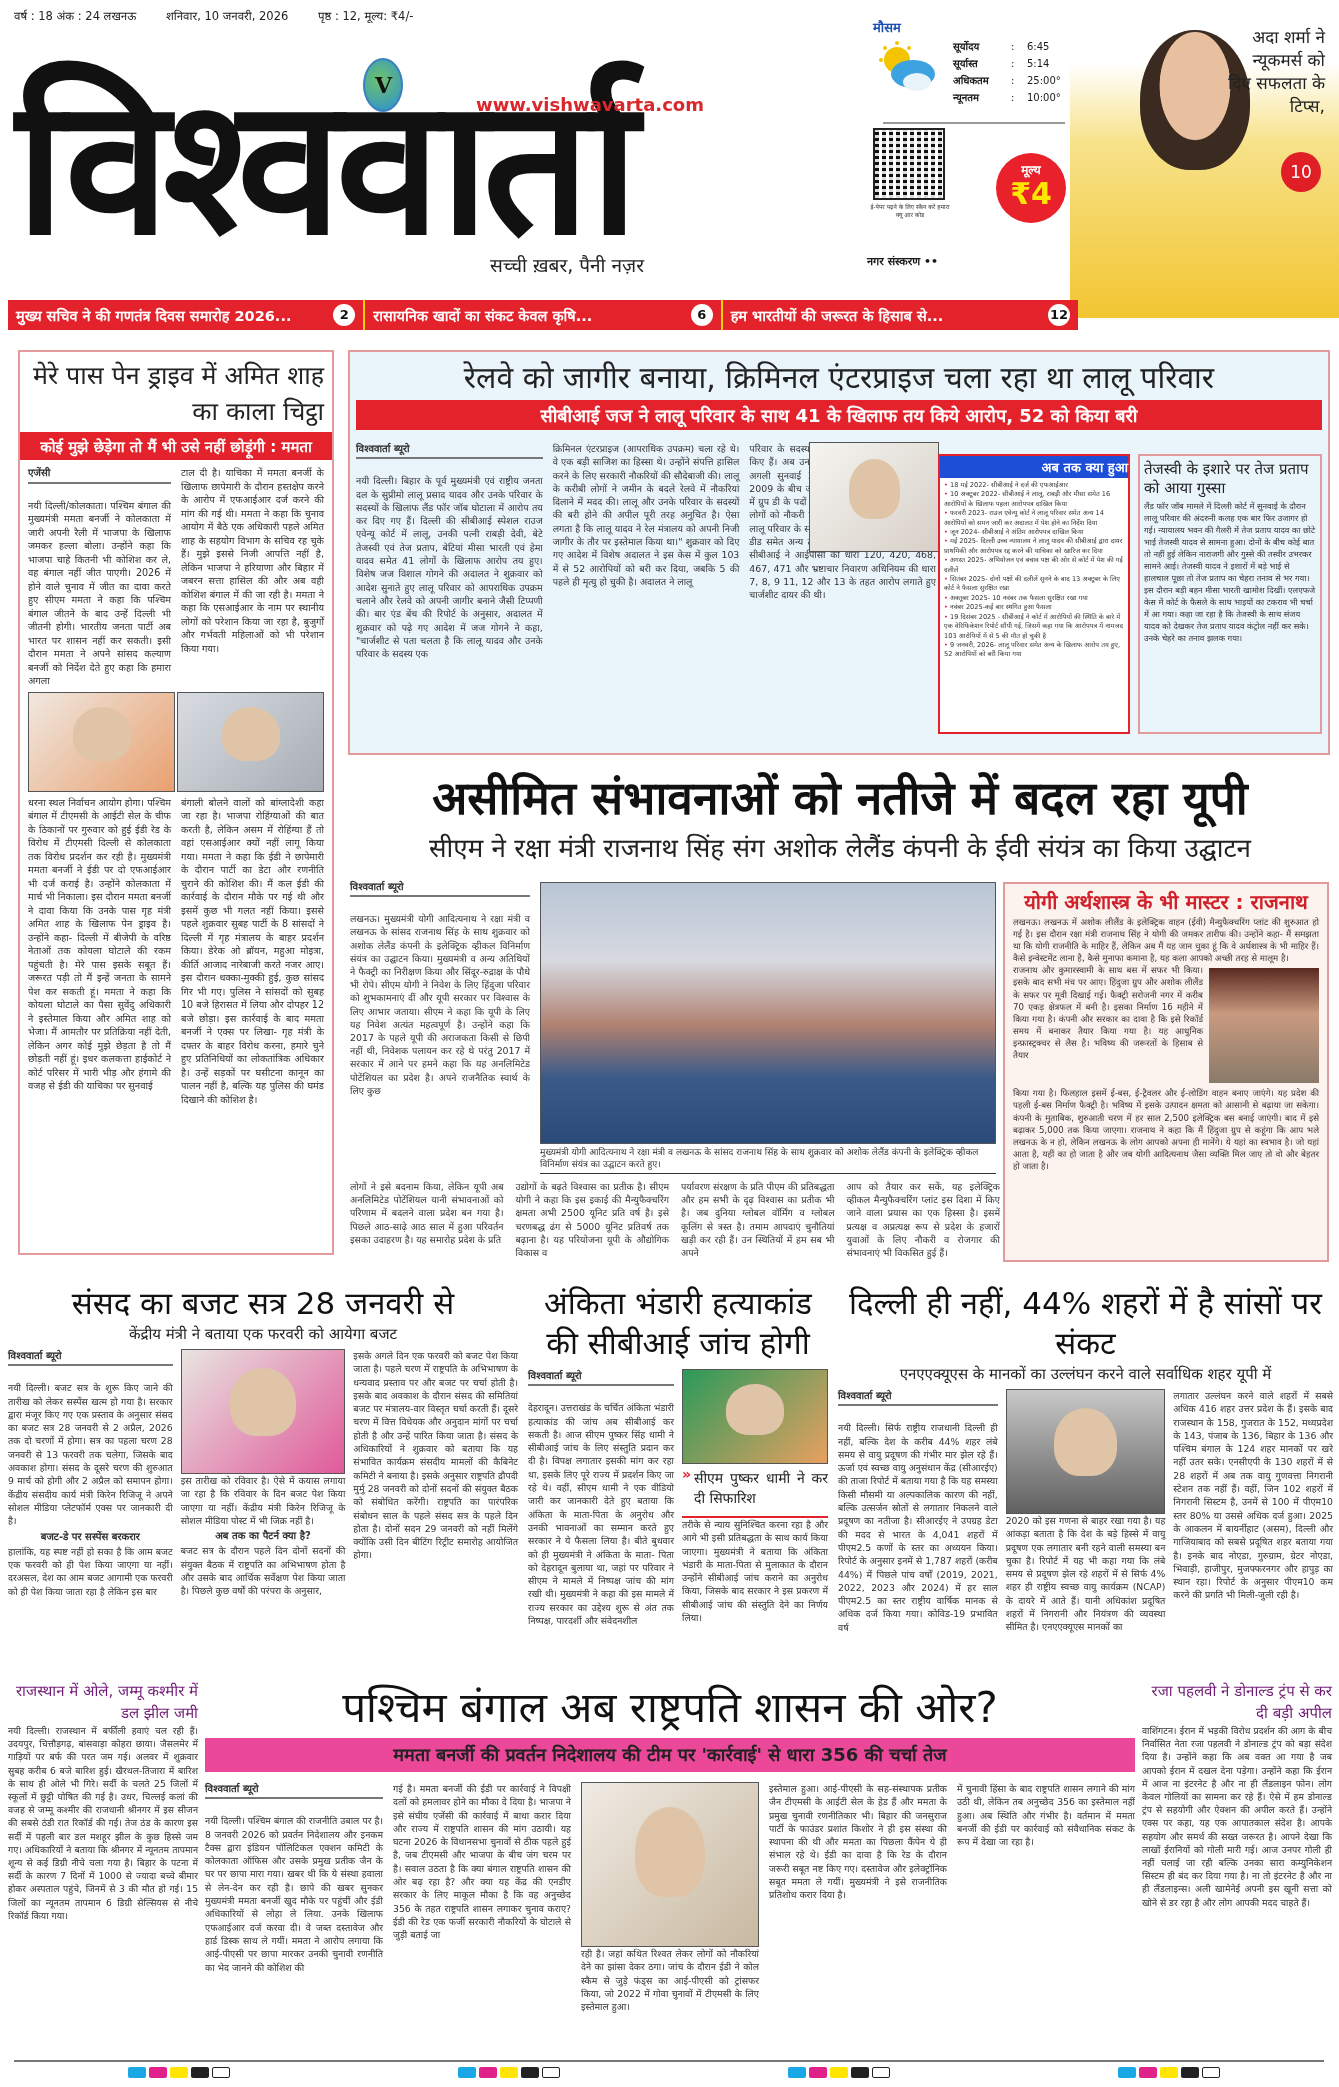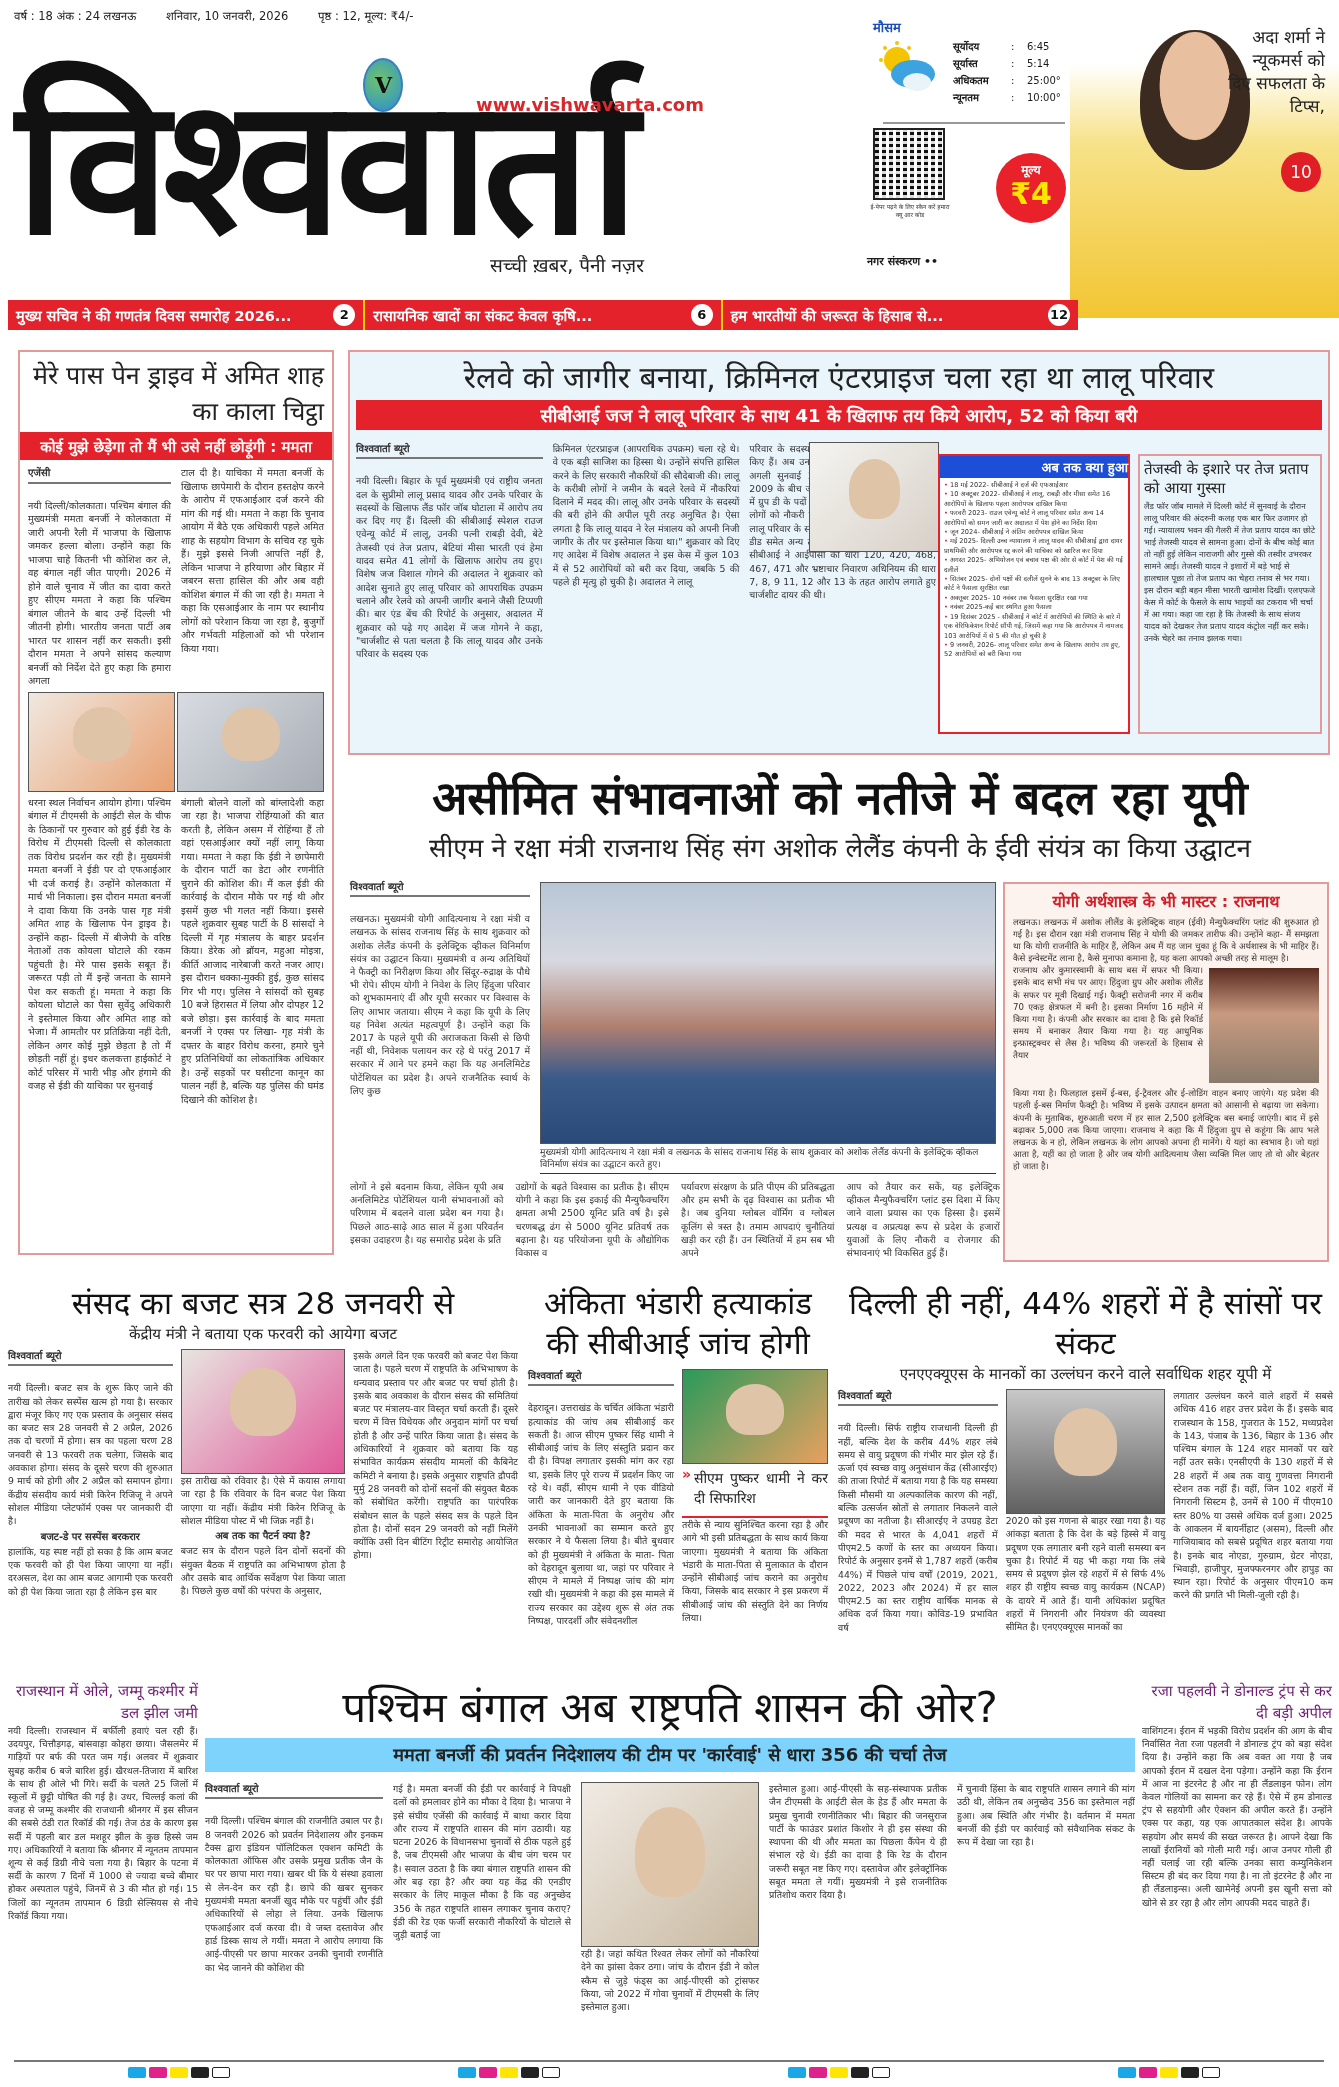--- a/index.html
+++ b/index.html
@@ -61,42 +61,42 @@
 
 .yhead{left:345px;top:768px;width:990px;text-align:center;font-weight:bold;font-size:46px;line-height:60px;color:#111}
 .ysub{left:345px;top:830px;width:990px;text-align:center;font-size:26px;line-height:36px;color:#222}
 .ycol1{left:350px;top:880px;width:180px}
 .ycol1 .col{font-size:9.4px;line-height:13.2px}
 .yphoto{left:540px;top:882px;width:456px;height:262px;background:linear-gradient(180deg,#b9c6d6 0%,#d7d9e0 30%,#b08070 55%,#3a5a8a 75%,#2a4a7a 100%)}
 .ycap{left:540px;top:1146px;width:456px;font-size:9px;line-height:12px;color:#333;border-bottom:1px solid #333;padding-bottom:3px}
 .ycols{left:350px;top:1180px;width:650px;display:flex;gap:12px}
 .ycols .col{font-size:9.4px;line-height:13.2px}
 .rajbox{left:1003px;top:882px;width:326px;height:380px;border:2px solid #e29a9a;background:#fdf3ee;padding:4px 8px}
-.rajbox .rt{font-size:16px;font-weight:bold;color:#d0202a;text-align:center;line-height:28px}
+.rajbox .rt{font-size:20px;font-weight:bold;color:#d0202a;text-align:center;line-height:28px}
 .rajbox .rb{font-size:8.6px;line-height:12.1px;color:#333;text-align:justify}
 .rajphoto{float:right;width:110px;height:115px;margin:4px 0 4px 6px;background:linear-gradient(180deg,#5a2a20,#c89a80 40%,#8a7a6a)}
 
 .bhead{font-size:31px;line-height:40px;color:#111;text-align:center}
 .bsub{font-size:15px;color:#222;text-align:center}
 .bcols{display:flex;gap:8px}
 .bcols .col{font-size:9.3px;line-height:13.3px}
 .sec-budget{left:8px;top:1283px;width:510px}
 .sec-ankita{left:528px;top:1283px;width:300px}
 .sec-delhi{left:838px;top:1283px;width:495px}
 .bphoto{height:125px}
 .sub-h{font-size:10px;font-weight:bold;text-align:center;margin:2px 0}
 .ankita-cap{font-size:14px;color:#222;line-height:20px;padding:4px 0 8px 12px;border-bottom:2px solid #e3222b;margin-bottom:0;position:relative}
 .ankita-cap:before{content:"»";position:absolute;left:0;top:0;color:#e3222b;font-weight:bold}
 
 .side-l{left:8px;top:1680px;width:190px}
 .side-r{left:1142px;top:1680px;width:190px}
 .side-h{font-size:15px;line-height:22px;text-align:right;color:#701a75;margin-bottom:0}
 .side-l .col,.side-r .col{font-size:9.2px;line-height:13.2px}
 .bengal-h{left:205px;top:1680px;width:930px;text-align:center;font-size:42px;line-height:56px;color:#111}
-.bengal-sub{left:205px;top:1738px;width:930px;height:34px;background:#7dd3fc;text-align:center;font-size:18px;line-height:34px;font-weight:bold;color:#222}
+.bengal-sub{left:205px;top:1738px;width:930px;height:34px;background:#ec4899;text-align:center;font-size:18px;line-height:34px;font-weight:bold;color:#222}
 .bengal-cols{left:205px;top:1782px;width:930px;display:flex;gap:10px}
 .bengal-cols .col{font-size:9.3px;line-height:13.3px}
 .regmarks{left:14px;top:2067px;width:1320px;height:14px;display:flex;justify-content:space-around}
 .reg{display:flex;gap:3px}
 .reg i{display:block;width:18px;height:11px;border-radius:2px}
 .rule{left:14px;top:2060px;width:1310px;height:2px;background:#777}
 </style>
 </head>
 <body>
 

